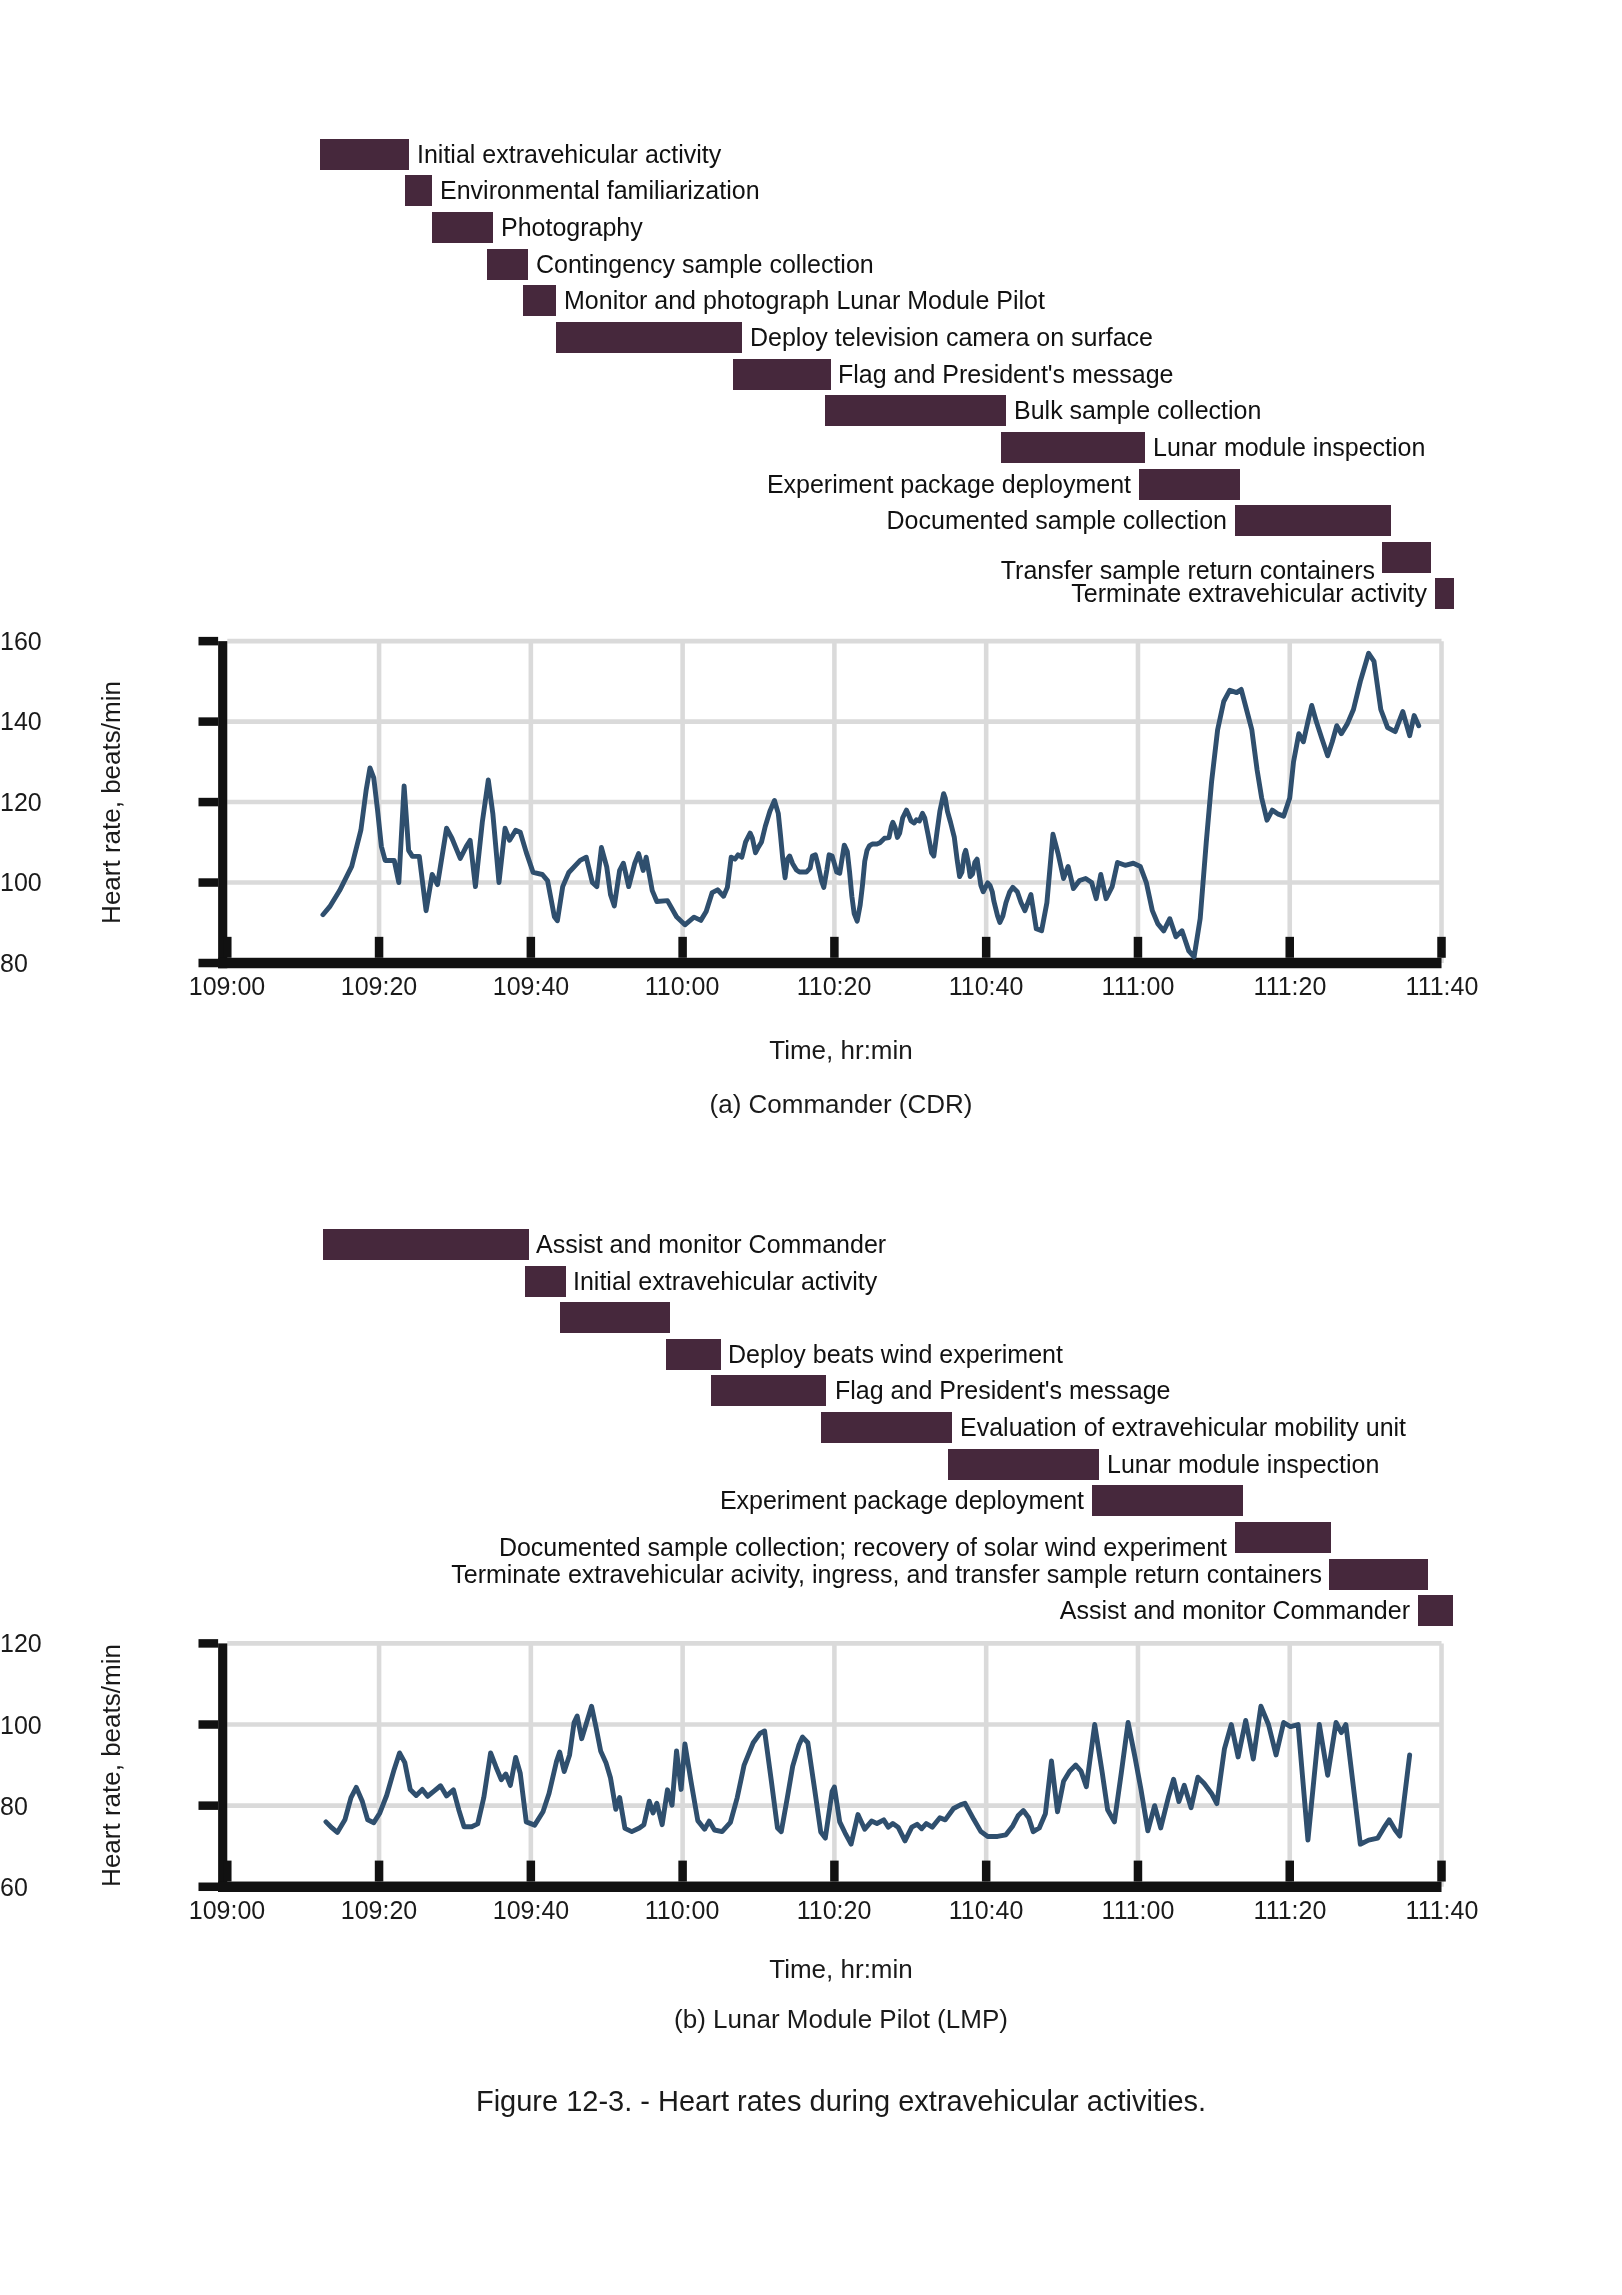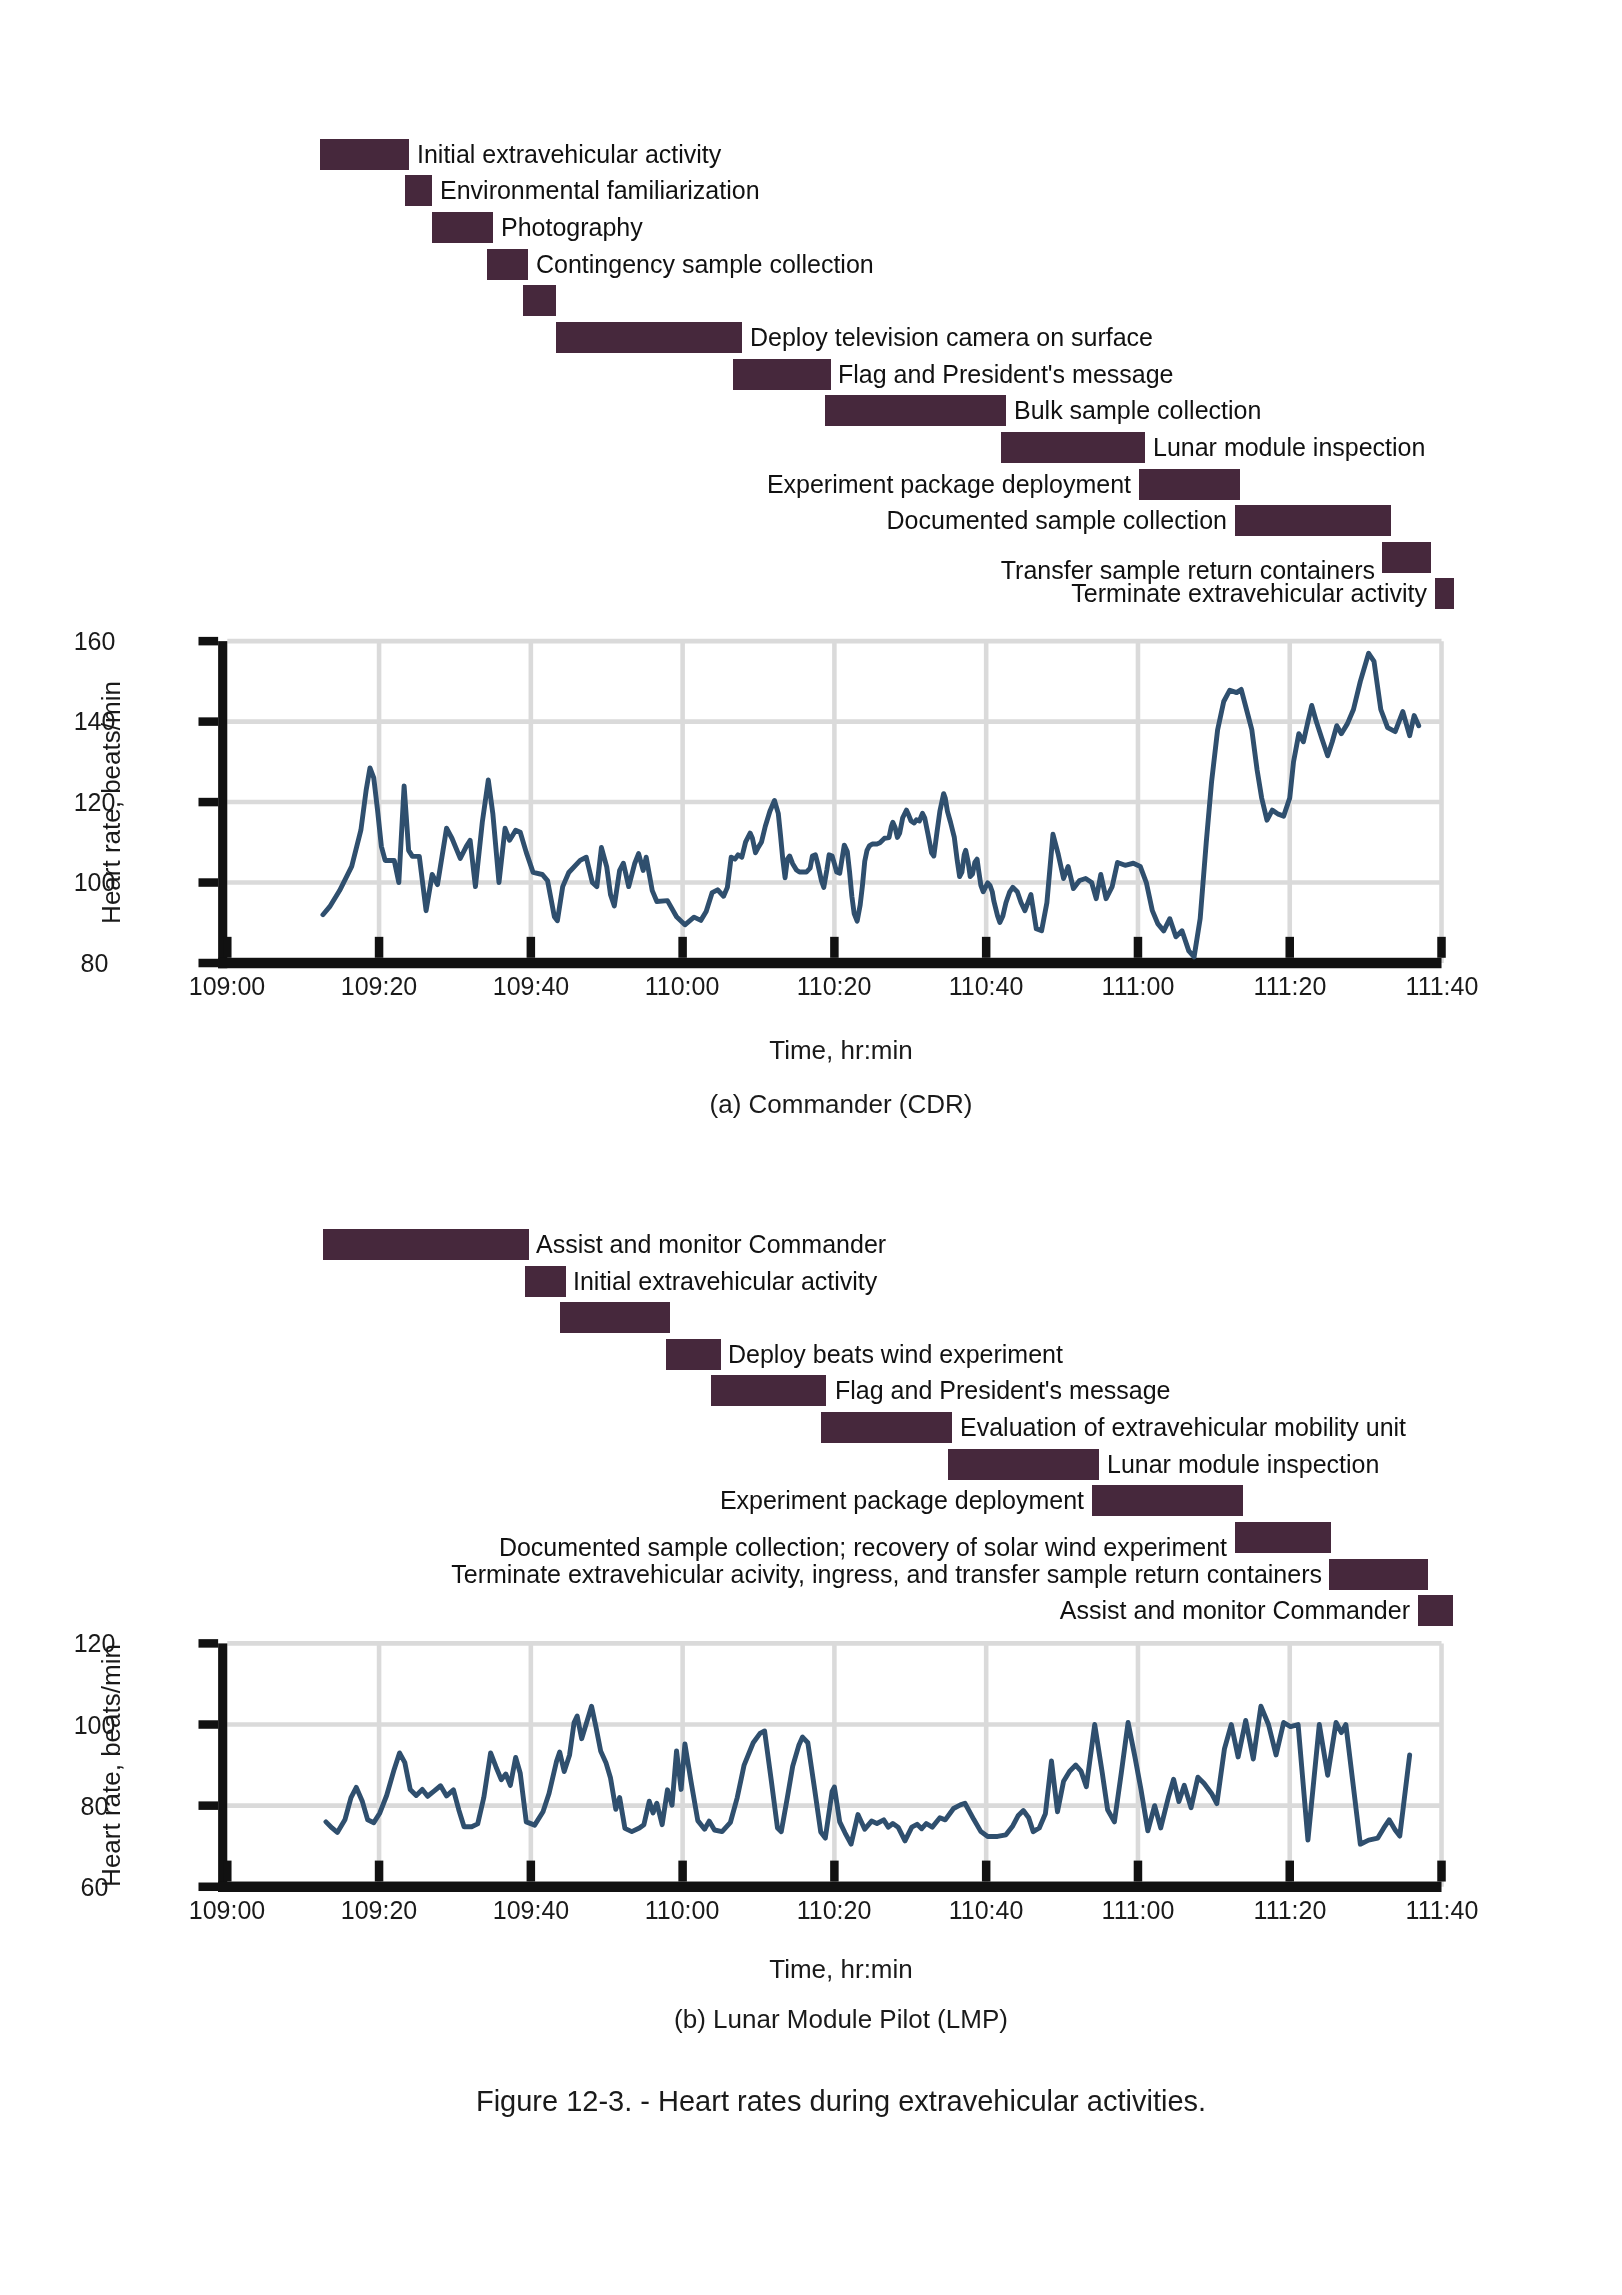--- a/index.html
+++ b/index.html
@@ -5,21 +5,21 @@
   html,body { margin:0; padding:0; background:#ffffff; }
   #page {
     position:relative; width:1623px; height:2295px; background:#ffffff;
     font-family:"Liberation Sans", sans-serif; color:#1a1a1a; overflow:hidden;
   }
   #chart-canvas { position:absolute; left:0; top:0; }
   .gantt-bar  { position:absolute; }
   .gantt-label{ position:absolute; font-size:25px; white-space:nowrap; color:#111; }
   .xtick { position:absolute; width:144px; margin-left:-72px; text-align:center;
            font-size:25px; white-space:nowrap; }
-  .ytick { position:absolute; left:0; width:189px; text-align:center;
+  .ytick { position:absolute; left:0; width:189px; text-align:left;
            font-size:25px; height:37px; line-height:37px; }
   .axis-title { position:absolute; left:49px; width:1584px; text-align:center;
                 font-size:26px; }
   .sub-caption{ position:absolute; left:49px; width:1584px; text-align:center;
                 font-size:26px; }
   .ylabel { position:absolute; width:497px; height:39px; line-height:39px;
             text-align:center; font-size:26px;
             transform:rotate(-90deg); transform-origin:center center; }
   #fig-caption { position:absolute; left:49px; width:1584px; text-align:center;
                  font-size:29px; }
@@ -98,20 +98,21 @@
   <div id="fig-caption" style="top:2085px;">Figure 12-3. - Heart rates during extravehicular activities.</div>
 <div class="gantt-bar" style="left: 320px; width: 89px; top: 139px; height: 31px; background: rgb(70, 40, 60);"></div>
     <div class="gantt-label" style="top: 139px; line-height: 31px; left: 417px;">Initial extravehicular activity</div>
     <div class="gantt-bar" style="left: 405px; width: 27px; top: 175px; height: 31px; background: rgb(70, 40, 60);"></div>
     <div class="gantt-label" style="top: 175px; line-height: 31px; left: 440px;">Environmental familiarization</div>
     <div class="gantt-bar" style="left: 432px; width: 61px; top: 212px; height: 31px; background: rgb(70, 40, 60);"></div>
     <div class="gantt-label" style="top: 212px; line-height: 31px; left: 501px;">Photography</div>
     <div class="gantt-bar" style="left: 487px; width: 41px; top: 249px; height: 31px; background: rgb(70, 40, 60);"></div>
     <div class="gantt-label" style="top: 249px; line-height: 31px; left: 536px;">Contingency sample collection</div>
     <div class="gantt-bar" style="left: 523px; width: 33px; top: 285px; height: 31px; background: rgb(70, 40, 60);"></div>
+    <div class="gantt-label" style="top: 285px; line-height: 31px; left: 564px;">Monitor and photograph Lunar Module Pilot</div>
     <div class="gantt-bar" style="left: 556px; width: 186px; top: 322px; height: 31px; background: rgb(70, 40, 60);"></div>
     <div class="gantt-label" style="top: 322px; line-height: 31px; left: 750px;">Deploy television camera on surface</div>
     <div class="gantt-bar" style="left: 733px; width: 98px; top: 359px; height: 31px; background: rgb(70, 40, 60);"></div>
     <div class="gantt-label" style="top: 359px; line-height: 31px; left: 838px;">Flag and President's message</div>
     <div class="gantt-bar" style="left: 825px; width: 181px; top: 395px; height: 31px; background: rgb(70, 40, 60);"></div>
     <div class="gantt-label" style="top: 395px; line-height: 31px; left: 1014px;">Bulk sample collection</div>
     <div class="gantt-bar" style="left: 1001px; width: 144px; top: 432px; height: 31px; background: rgb(70, 40, 60);"></div>
     <div class="gantt-label" style="top: 432px; line-height: 31px; left: 1153px;">Lunar module inspection</div>
     <div class="gantt-bar" style="left: 1139px; width: 101px; top: 469px; height: 31px; background: rgb(70, 40, 60);"></div>
     <div class="gantt-label" style="top: 469px; line-height: 31px; right: 492px;">Experiment package deployment</div>

